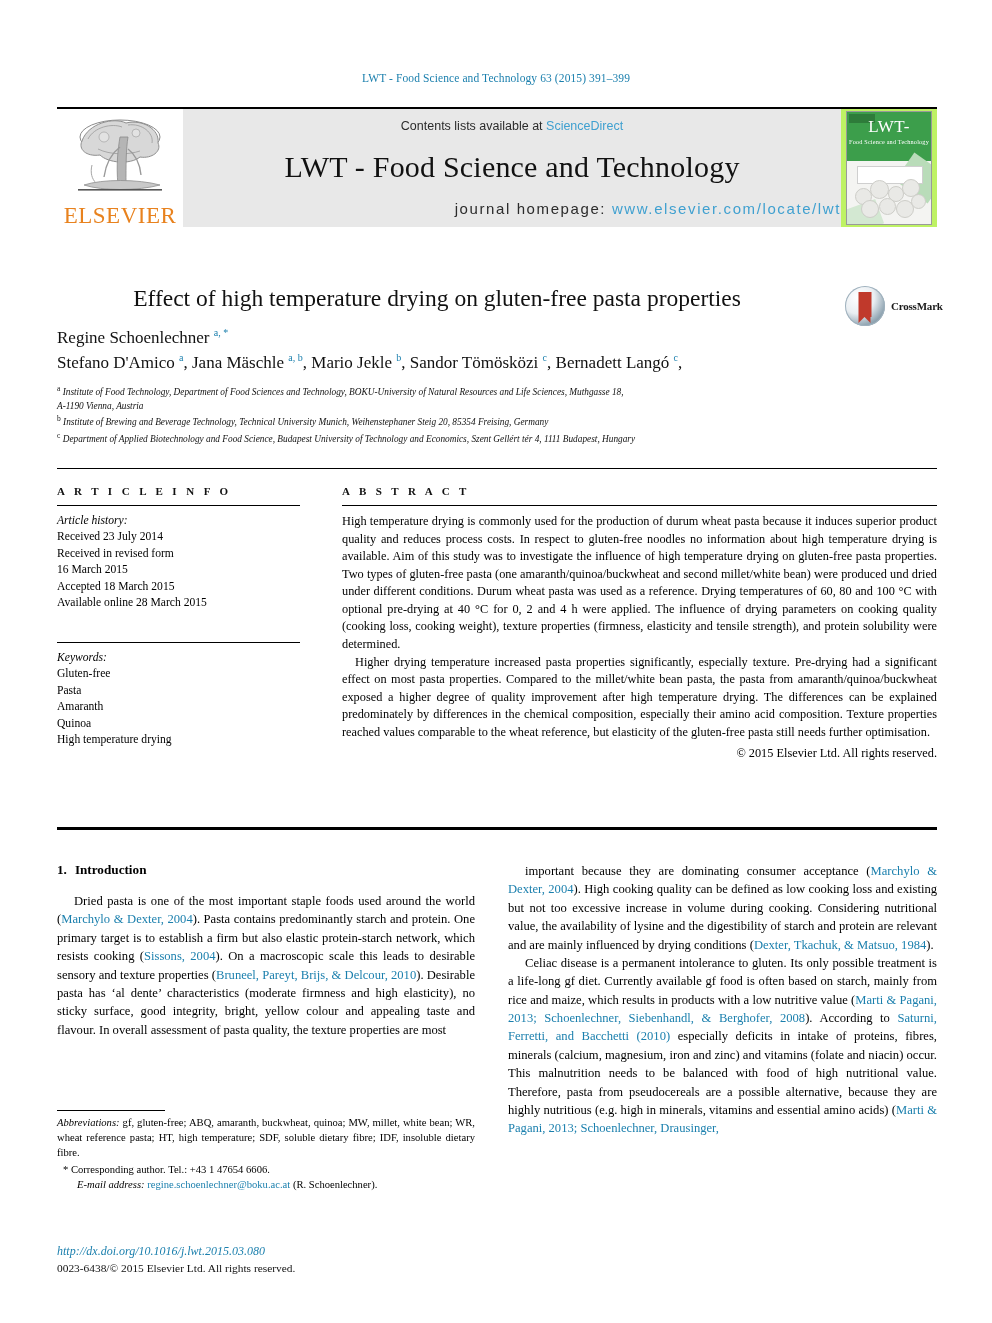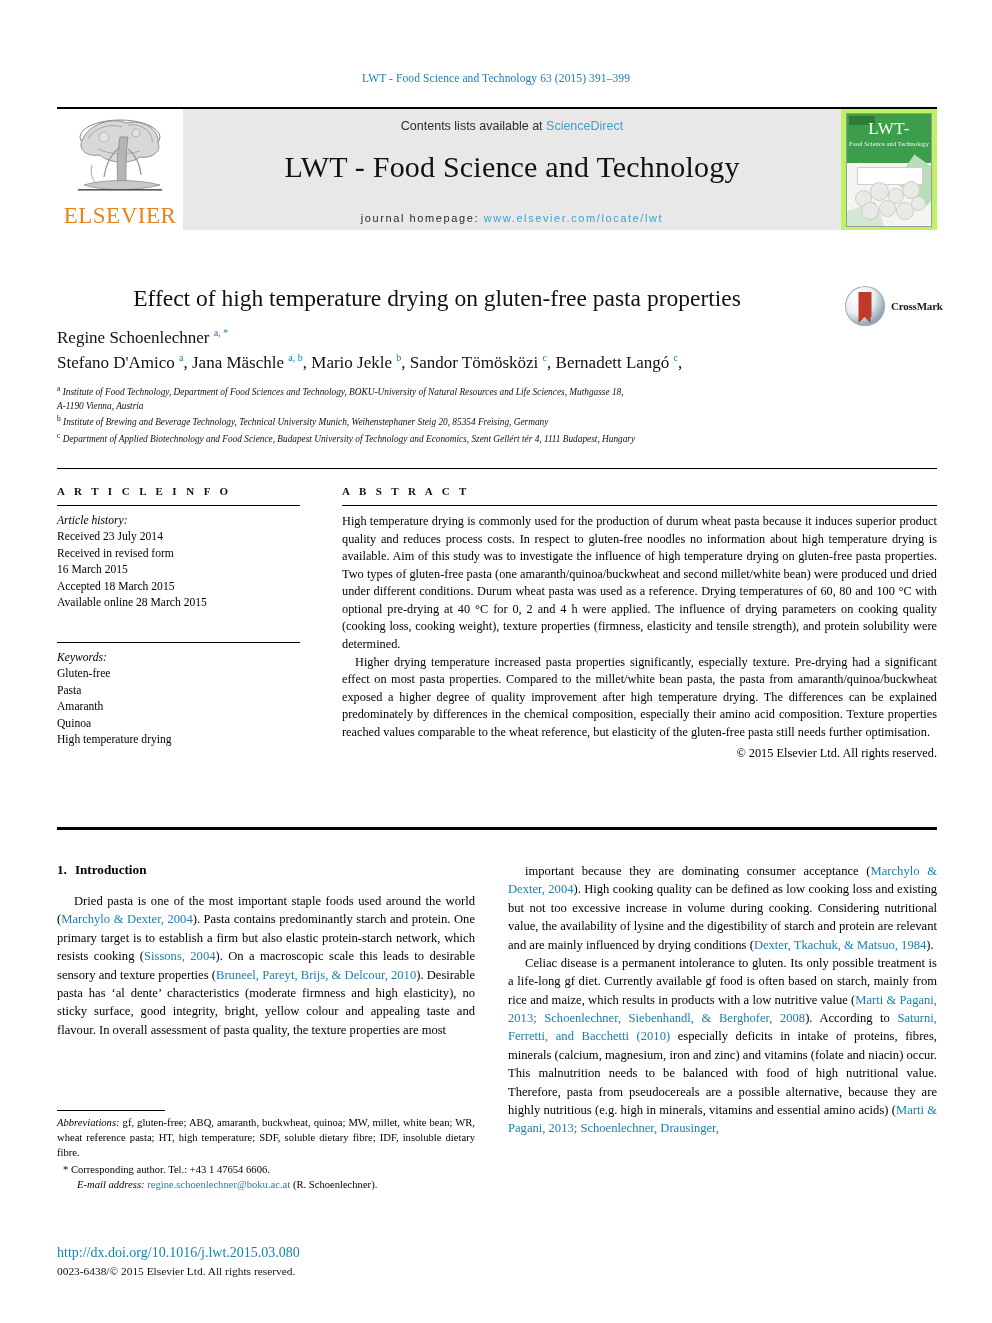--- a/index.html
+++ b/index.html
@@ -78,24 +78,25 @@
   }
   .journal-name {
     font-family: "Liberation Serif", serif;
     font-size: 30px;
     color: #111;
     margin-top: 17px;
     letter-spacing: .2px;
   }
   .homepage-line {
     font-family: "Liberation Sans", sans-serif;
-    font-size: 11px;
+    font-size: 15px;
     color: #2b2b2b;
-    margin-top: 28px;
+    margin-top: 16px;
     letter-spacing: 1.6px;
+    text-align: right;
   }
   .homepage-line .url { color: #3fa0d0; }
   .mast-cover {
     flex: 0 0 96px;
     width: 96px;
     background: #bef264;
     display: flex;
     align-items: center;
     justify-content: center;
   }
@@ -334,23 +335,24 @@
   .fn-email .it { font-style: italic; }
   .link { color: #1a7fad; }
 
   .doi-block {
     position: absolute;
     left: 57px;
     top: 1243px;
     width: 430px;
   }
   .doi-line {
-    font-size: 14px;
+    font-size: 12px;
     color: #1a7fad;
     line-height: 1.45;
+    font-style: italic;
   }
   .issn-line {
     font-size: 11.4px;
     color: #111;
     line-height: 1.45;
   }
 </style>
 </head>
 <body>
 

